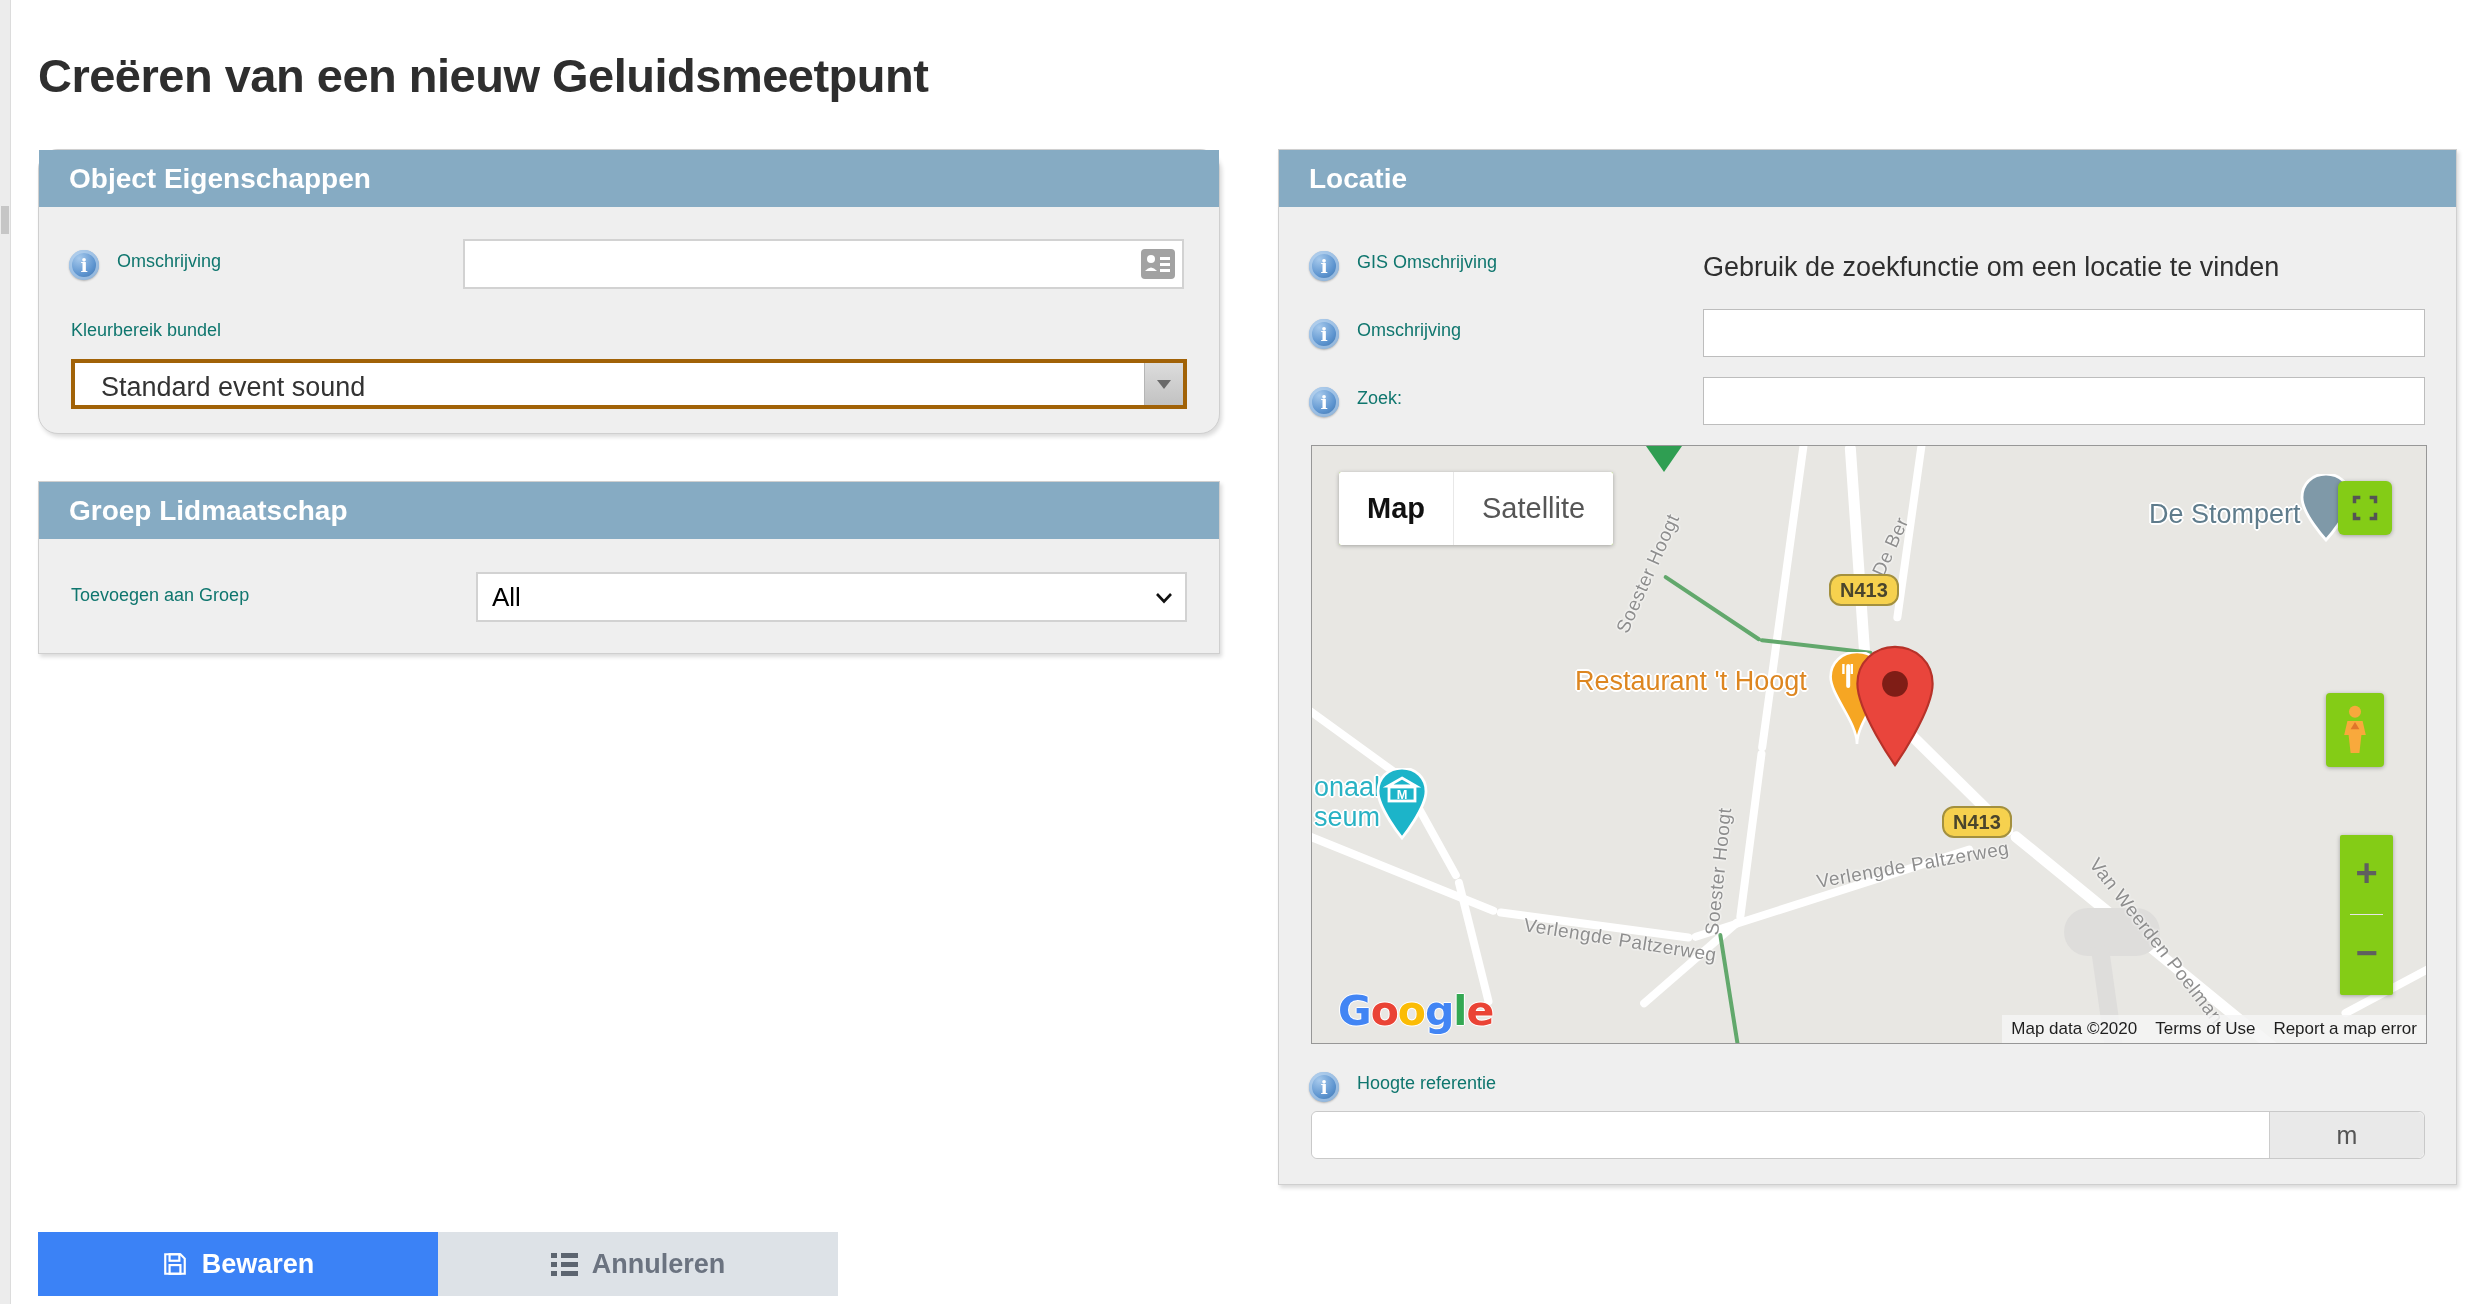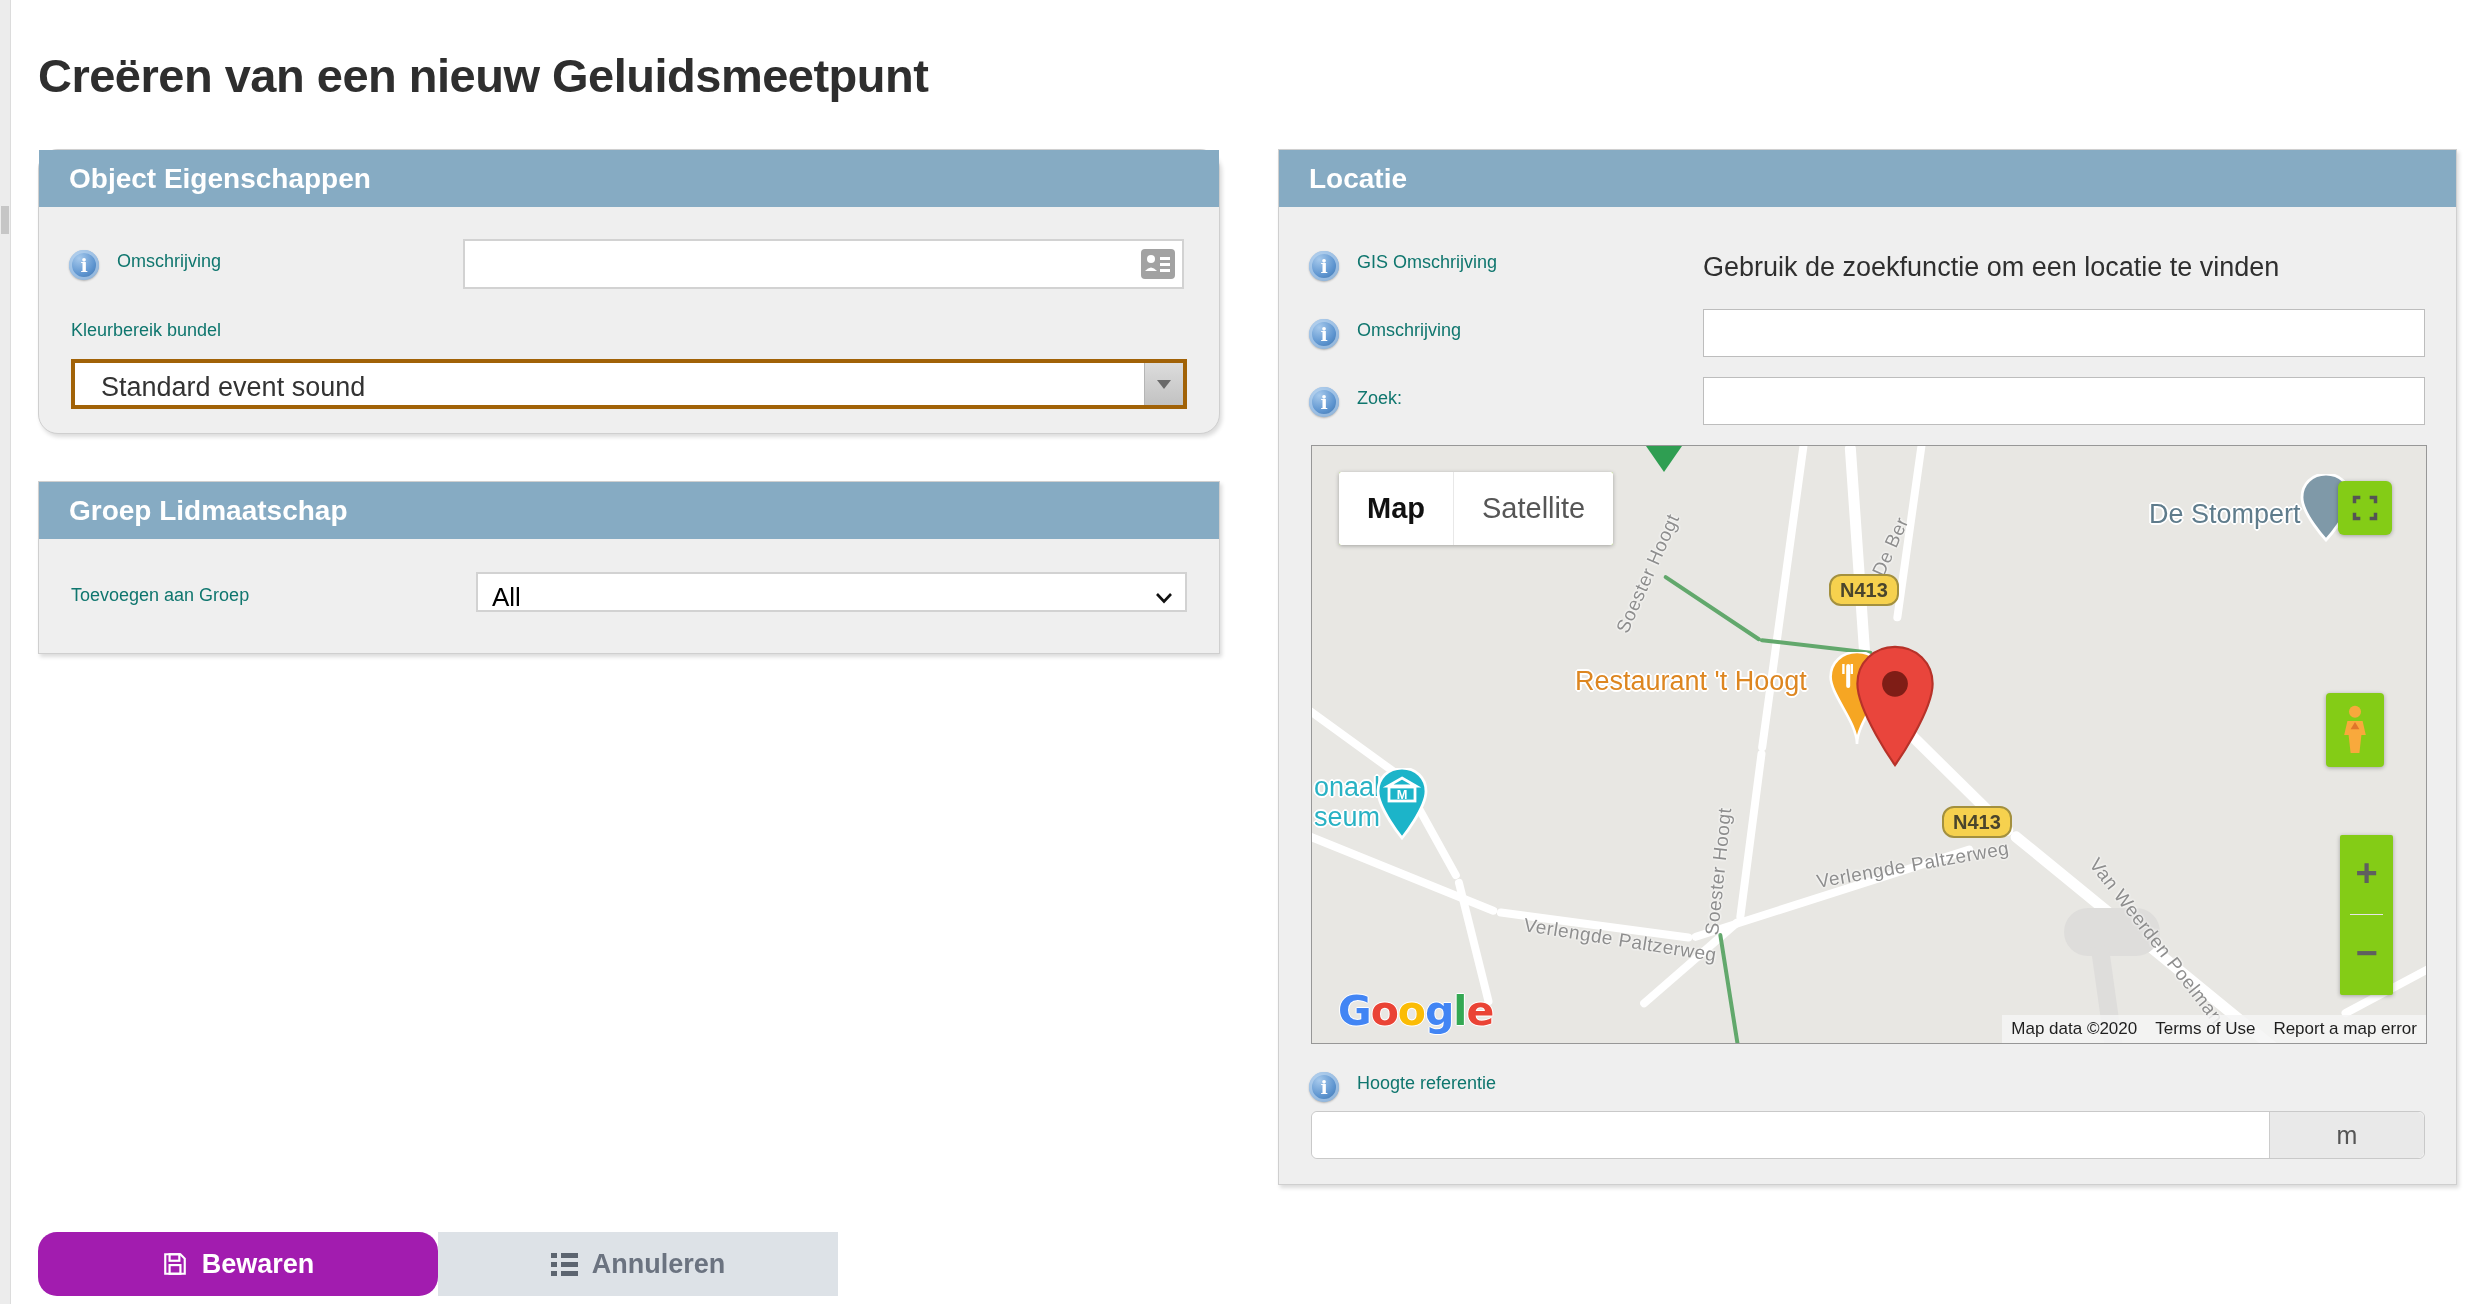--- a/index.html
+++ b/index.html
@@ -87,21 +87,21 @@
 
   
   .input-group{position:absolute;left:32px;top:961px;width:1114px;height:48px;border:1px solid #c9c9c9;border-radius:6px;background:#fff;box-sizing:border-box;}
   .input-group input{position:absolute;left:0;top:0;width:958px;height:46px;border:none;background:#fff;font-size:26px;padding:0 14px;box-sizing:border-box;border-radius:6px 0 0 6px;outline:none;}
   .input-group .suffix{position:absolute;right:0;top:0;width:154px;height:46px;background:#e9e9e9;border-left:1px solid #cccccc;
     border-radius:0 6px 6px 0;text-align:center;line-height:46px;font-size:25px;color:#555;}
 
   
   .btn{position:absolute;top:1232px;width:400px;height:64px;display:flex;align-items:center;justify-content:center;gap:14px;
     font-size:27px;cursor:pointer;box-sizing:border-box;}
-  .btn-save{left:38px;background:#a21caf;color:#fff;font-weight:700;border-radius:19px;}
+  .btn-save{left:38px;background:#3b82f6;color:#fff;font-weight:700;}
   .btn-cancel{left:438px;background:#dde2e7;color:#6b7380;font-weight:700;}
 
   .cancel-icon{display:inline-block;width:27px;height:23px;position:relative;}
   .cancel-icon i{position:absolute;left:0;width:6px;height:5px;background:#5c6570;}
   .cancel-icon b{position:absolute;left:10px;width:17px;height:5px;background:#5c6570;}
   .r1{top:0;} .r2{top:9px;} .r3{top:18px;}
 </style>
 </head>
 <body>
 
@@ -133,21 +133,21 @@
     <span class="dd-text">Standard event sound</span>
     <span class="dd-btn">
         <span class="dd-caret"></span>
       </span>
   </div>
 </section>
 
 <section class="panel panel-groep">
   <div class="panel-header">Groep Lidmaatschap</div>
   <span class="f-label" style="left:32px;top:103px;">Toevoegen aan Groep</span>
-  <div class="select" style="left:437px;top:90px;width:711px;height:40px;">
+  <div class="select" style="left:437px;top:90px;width:711px;height:50px;">
     <span class="sel-text">All</span>
     <span class="sel-chevron">
       <svg width="18" height="12" viewBox="0 0 18 12">
           <polyline points="2,2 9,9.5 16,2" fill="none" stroke="#111" stroke-width="2.6"></polyline>
         </svg>
     </span>
   </div>
 </section>
 
 <section class="panel panel-locatie">

